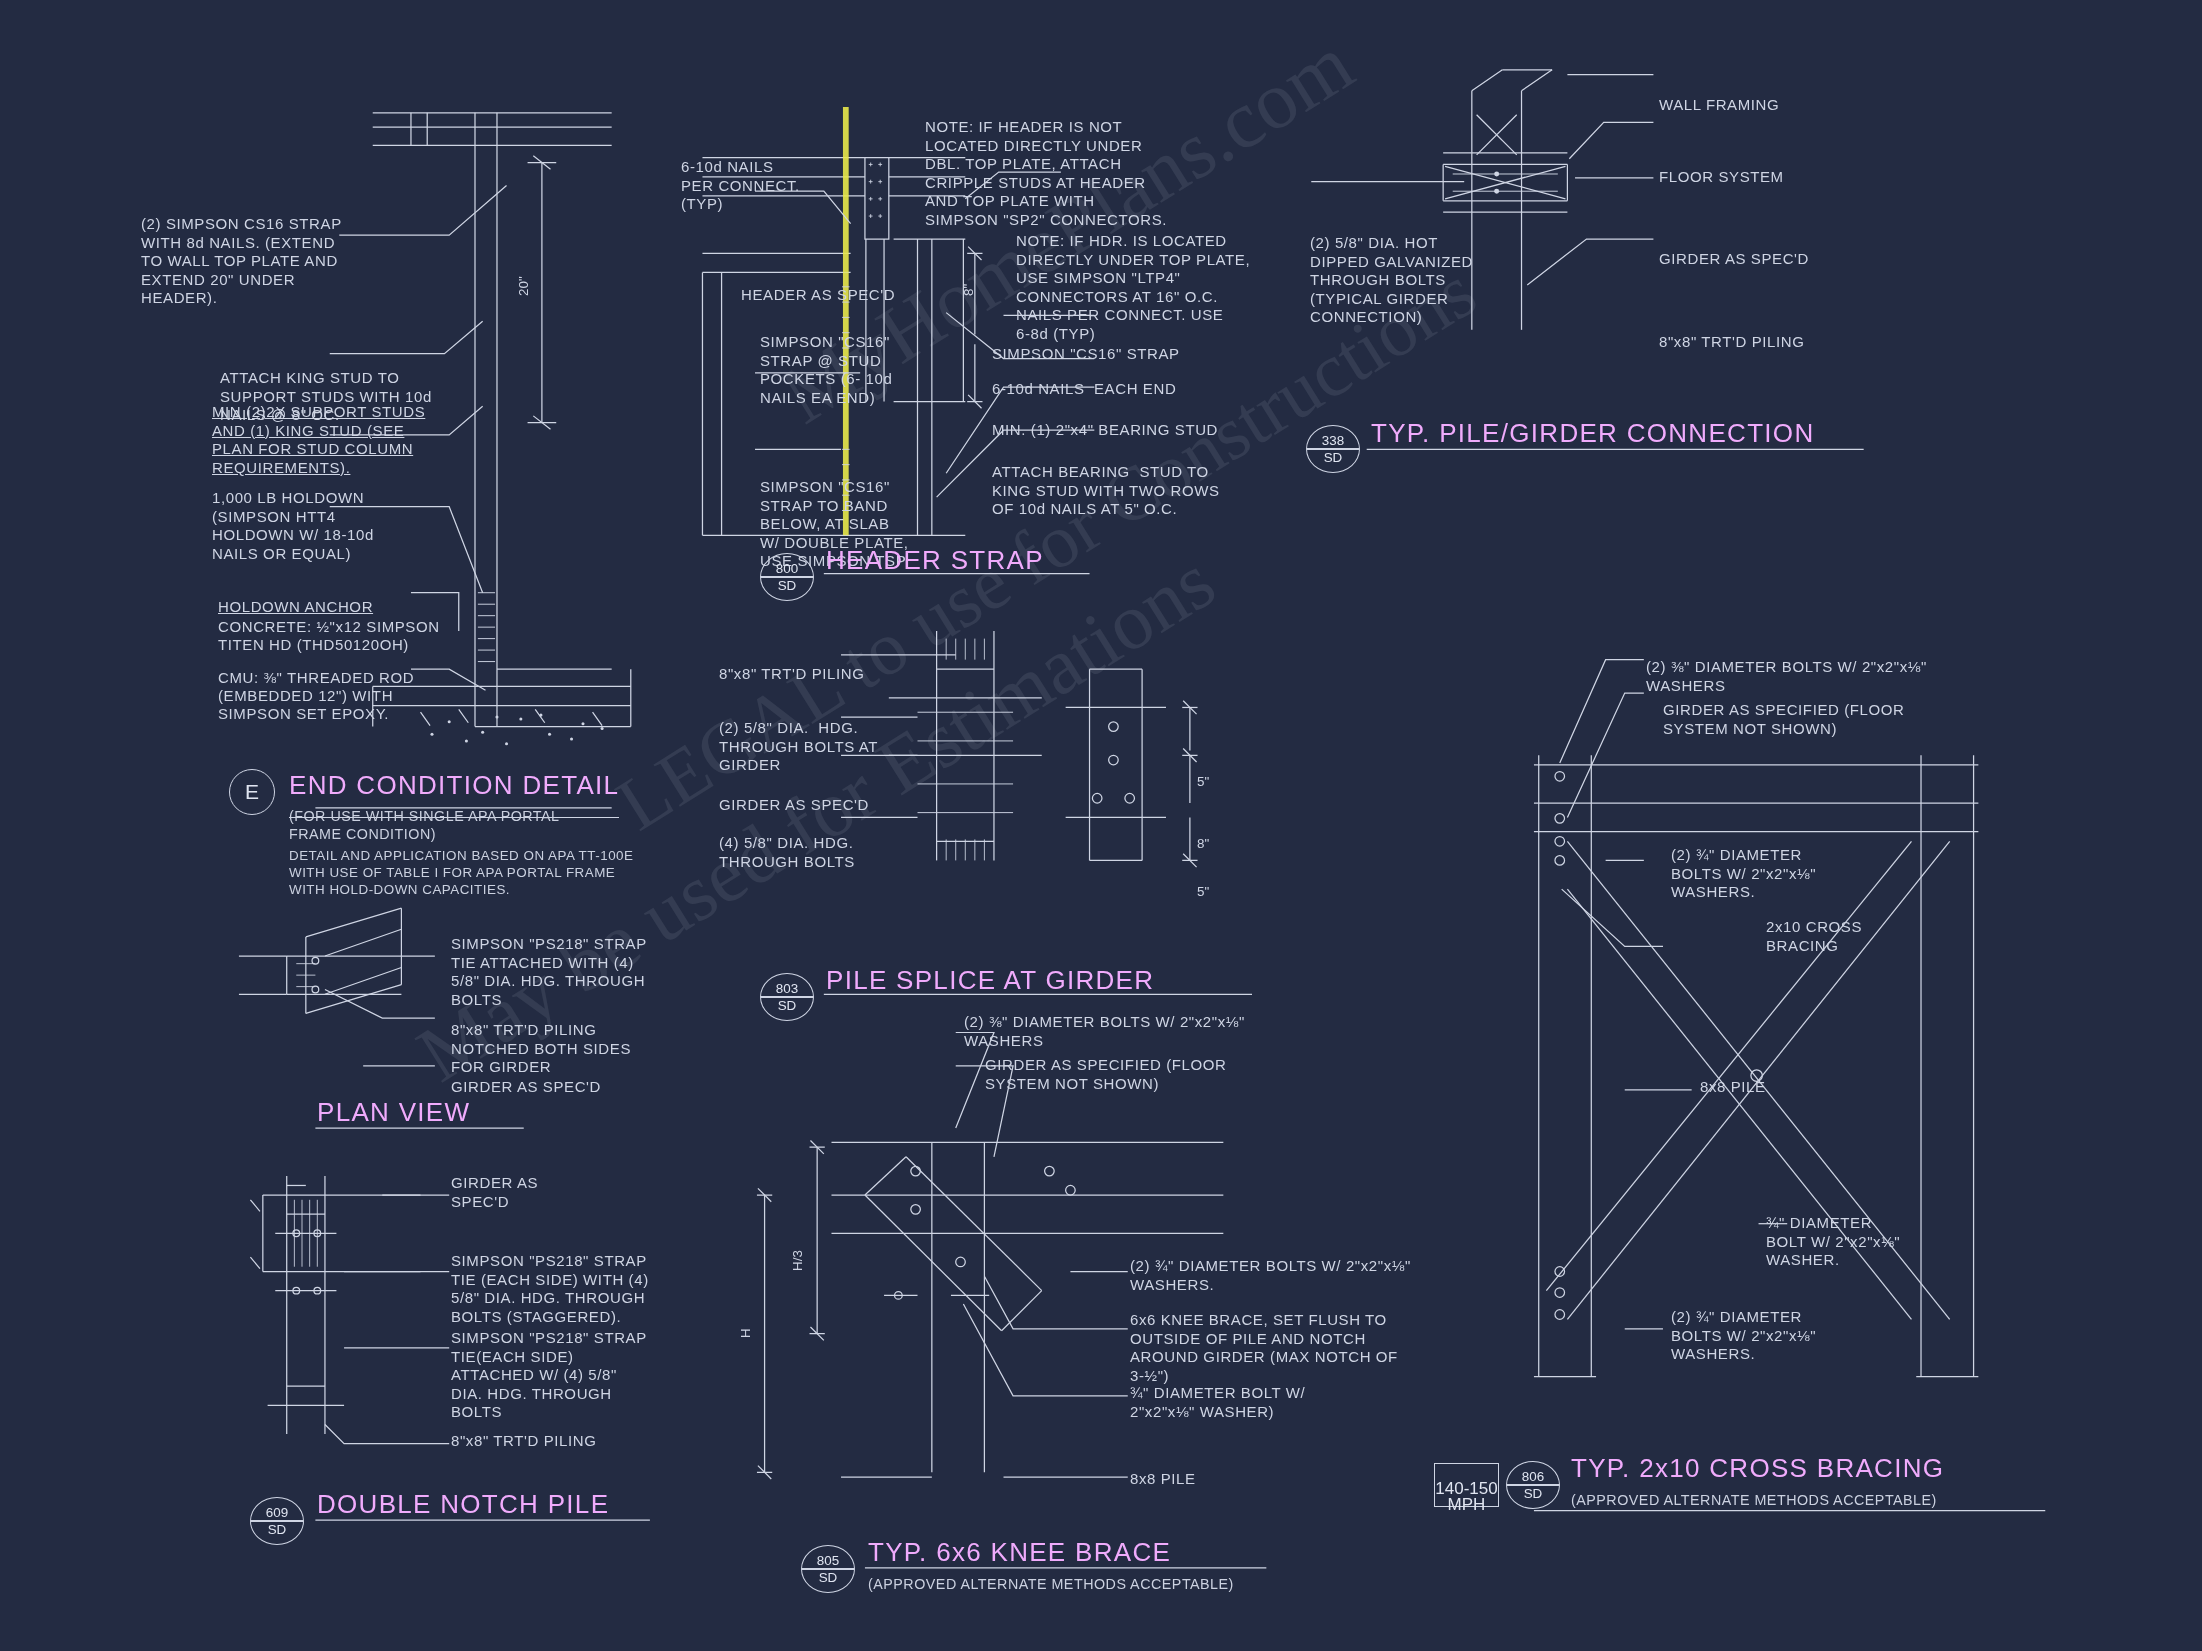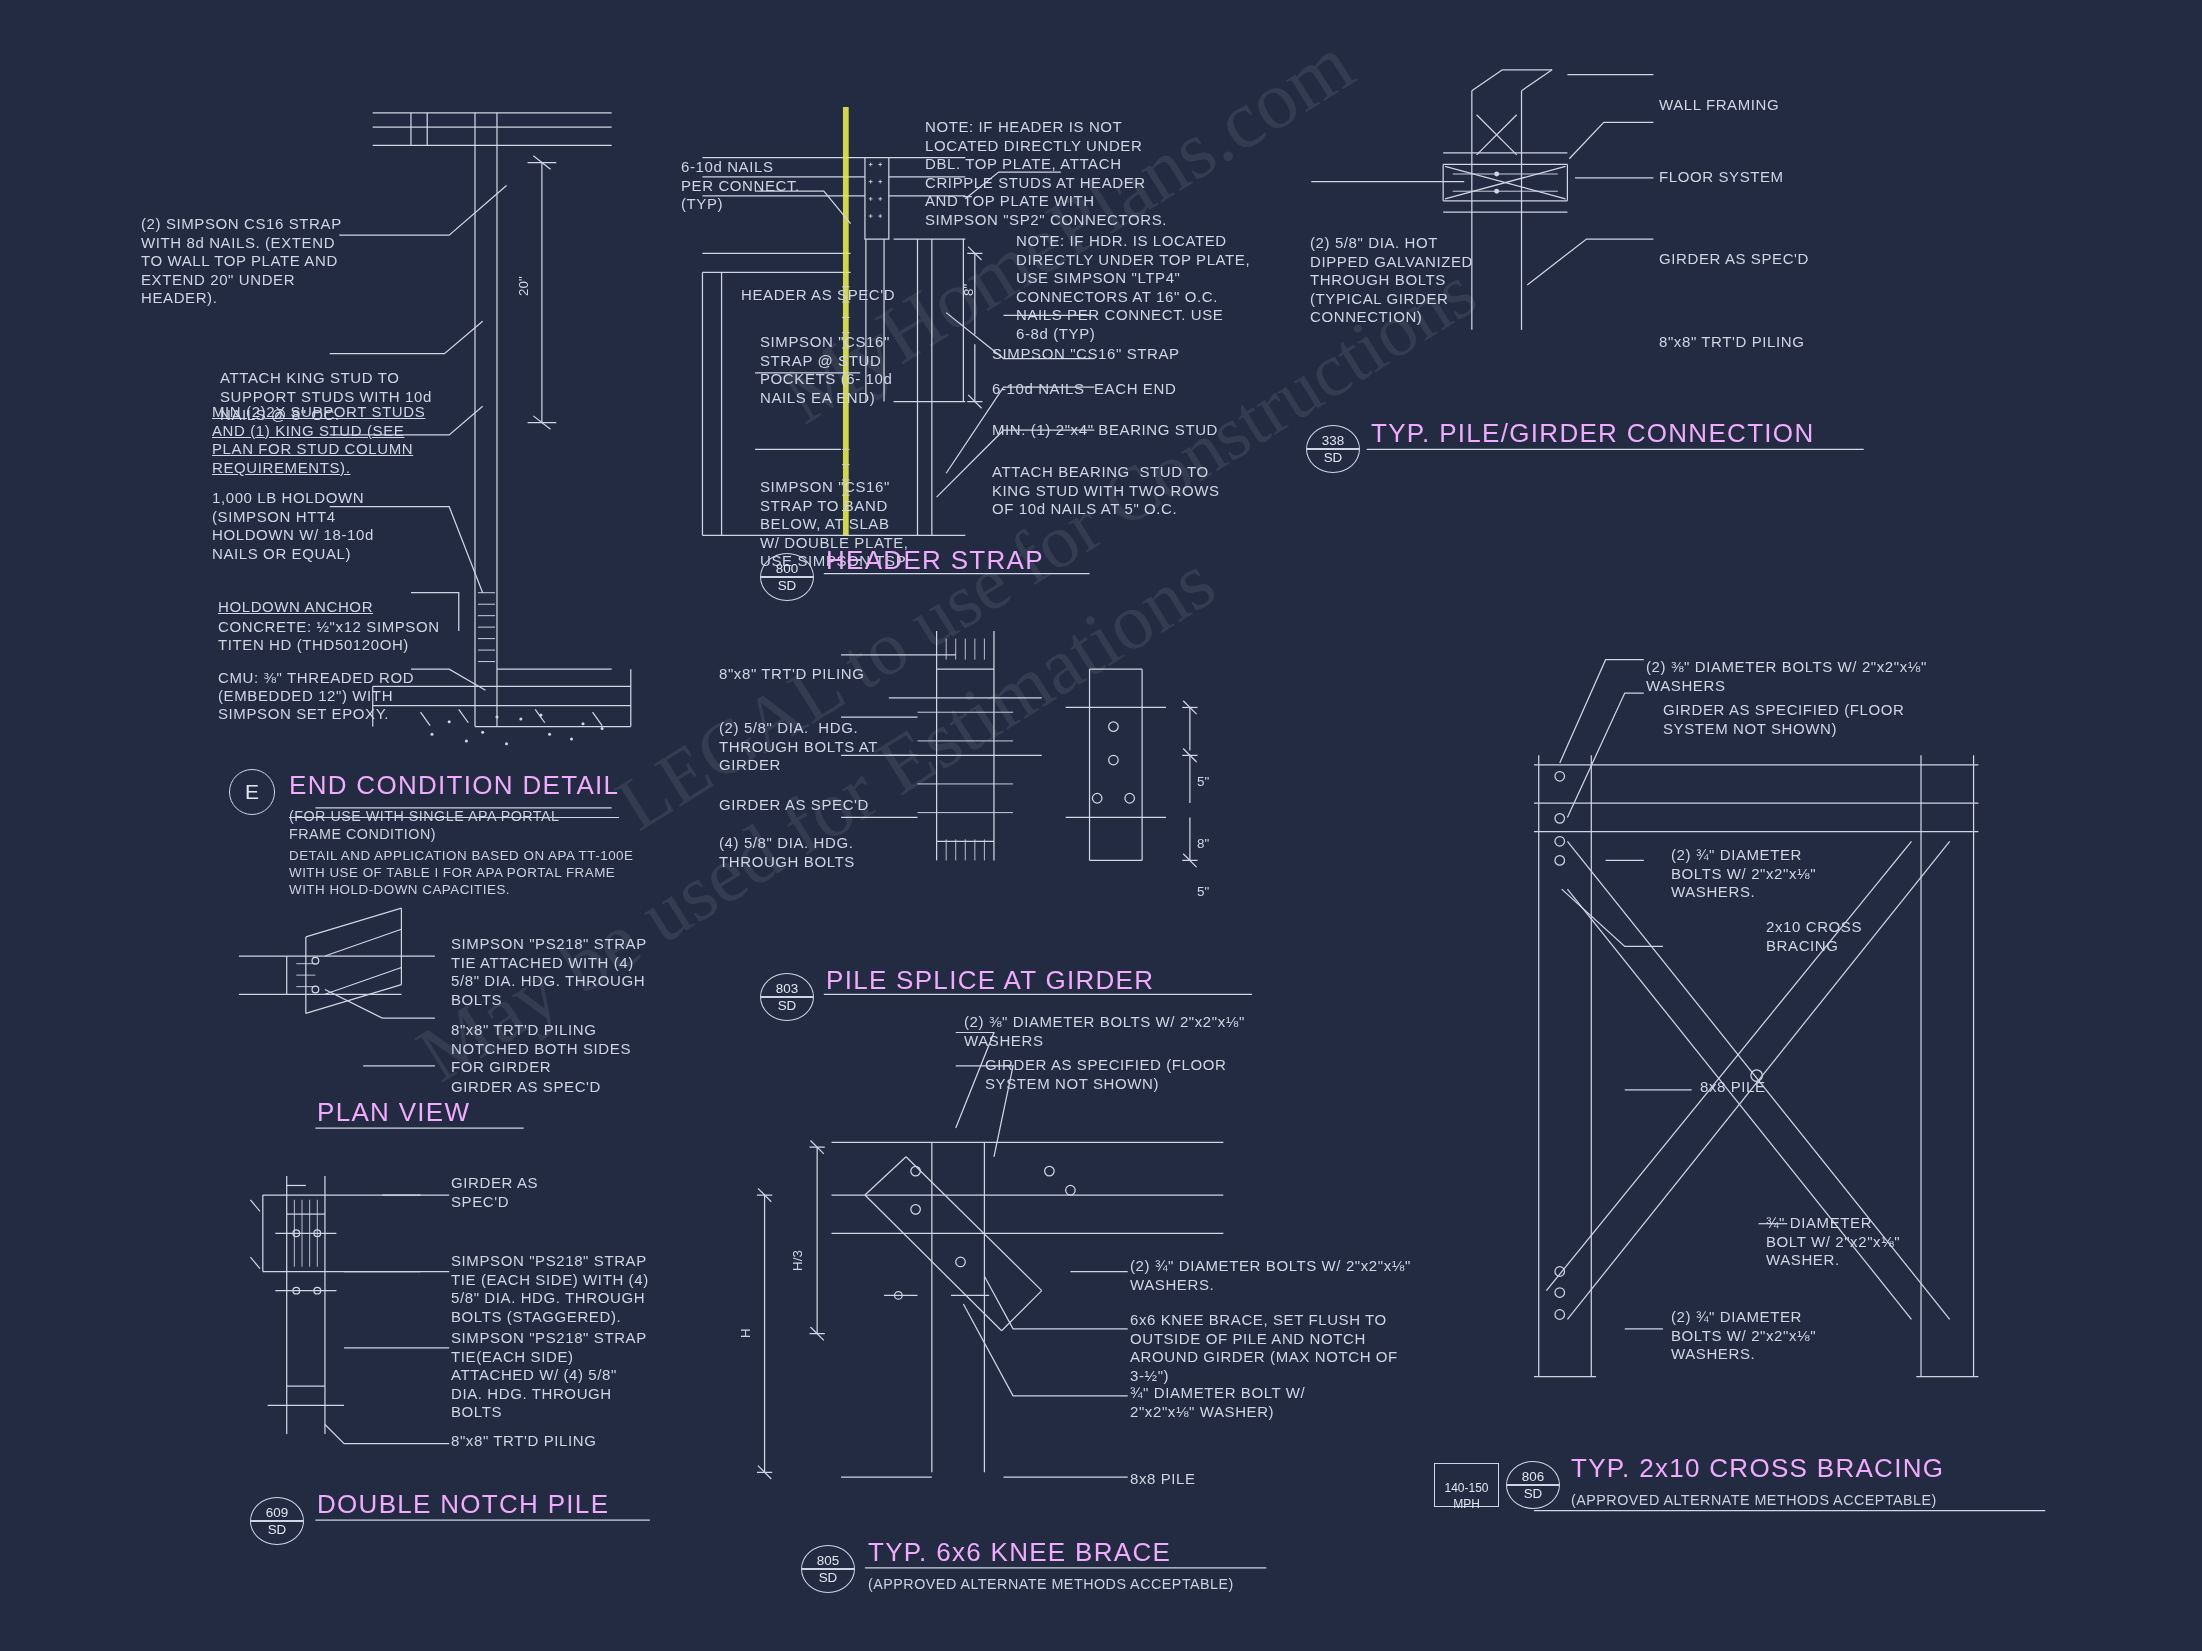--- a/index.html
+++ b/index.html
@@ -525,21 +525,21 @@
 BRACING</div>
   <div class="txt" style="left:1700px;top:1078px;">8x8 PILE</div>
   <div class="txt" style="left:1766px;top:1214px;">¾" DIAMETER
 BOLT W/ 2"x2"x⅛"
 WASHER.</div>
   <div class="txt" style="left:1671px;top:1308px;">(2) ¾" DIAMETER
 BOLTS W/ 2"x2"x⅛"
 WASHERS.</div>
 
   <div class="tagbox" style="left:1434px;top:1463px;width:63px;height:42px;">
-    <div class="d" style="font-size:12px;margin-top:23px;">140-150
+    <div class="d" style="font-size:17px;margin-top:23px;">140-150
 MPH</div>
   </div>
   <div class="tagbox" style="left:1506px;top:1461px;width:52px;height:46px;border-radius:50%;">
     <div class="d">806</div>
     <div class="sep"></div>
     <div class="d">SD</div>
   </div>
   <div class="ttl" style="left:1571px;top:1453px;">TYP. 2x10 CROSS BRACING</div>
   <div class="sub" style="left:1571px;top:1491px;">(APPROVED ALTERNATE METHODS ACCEPTABLE)</div>
 

